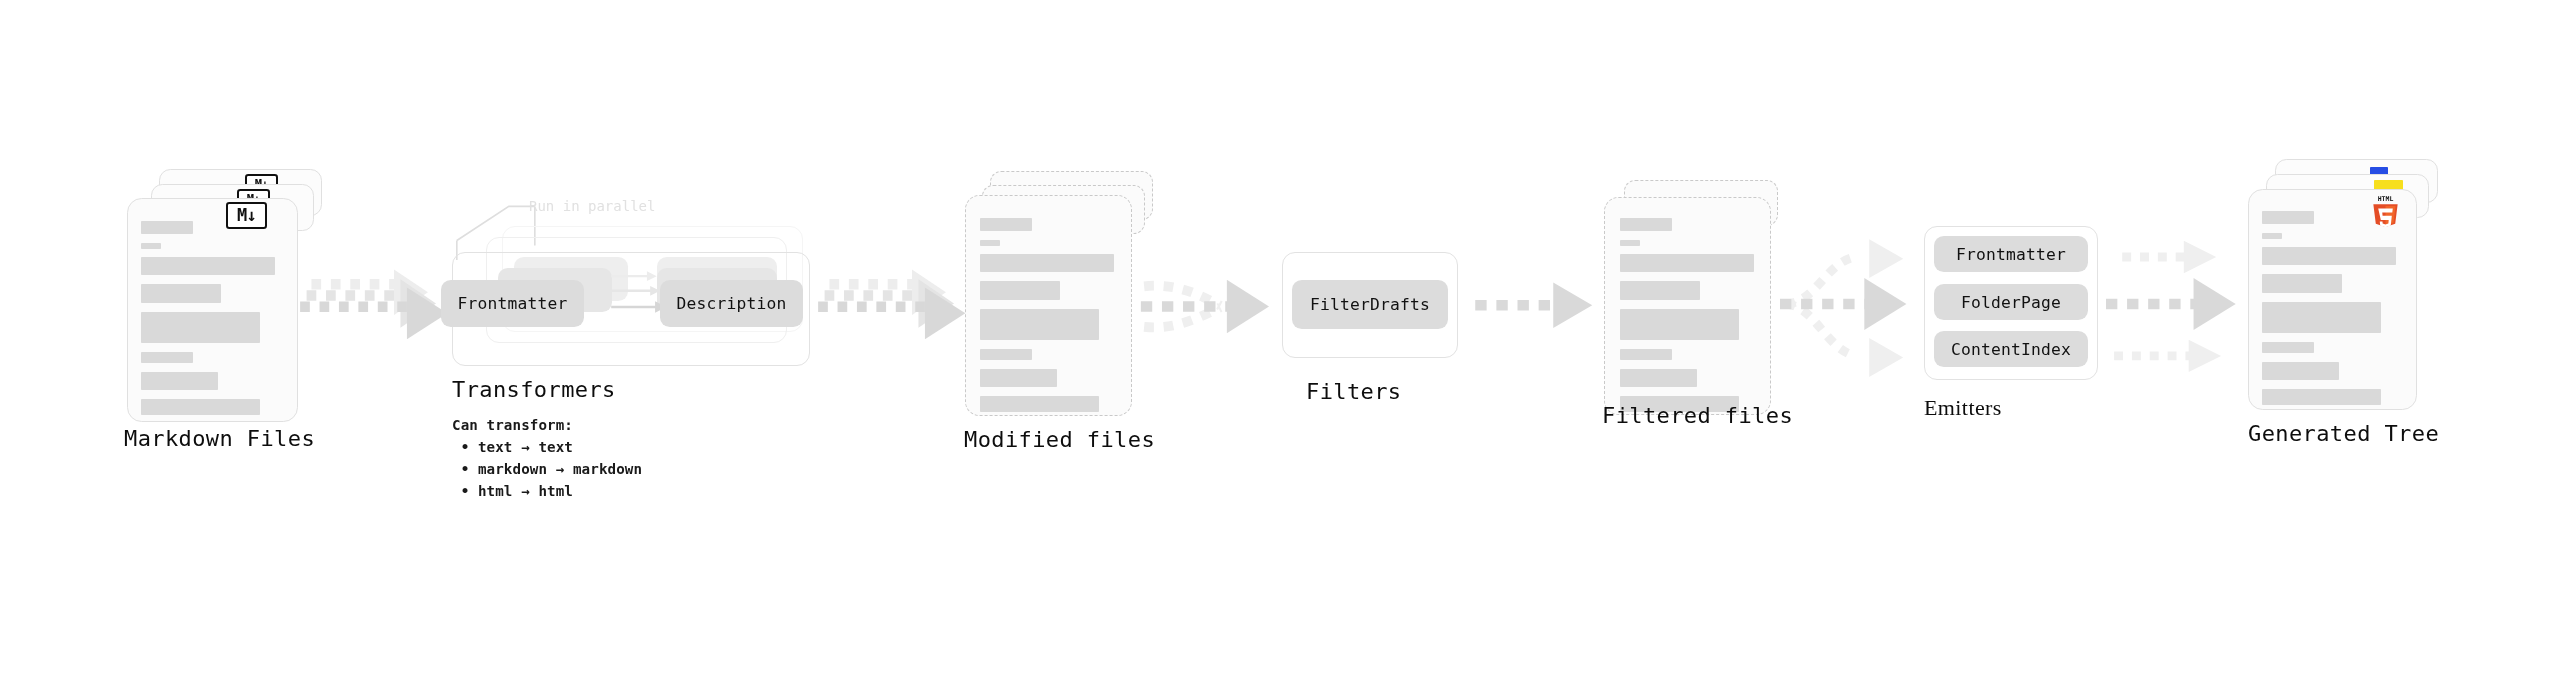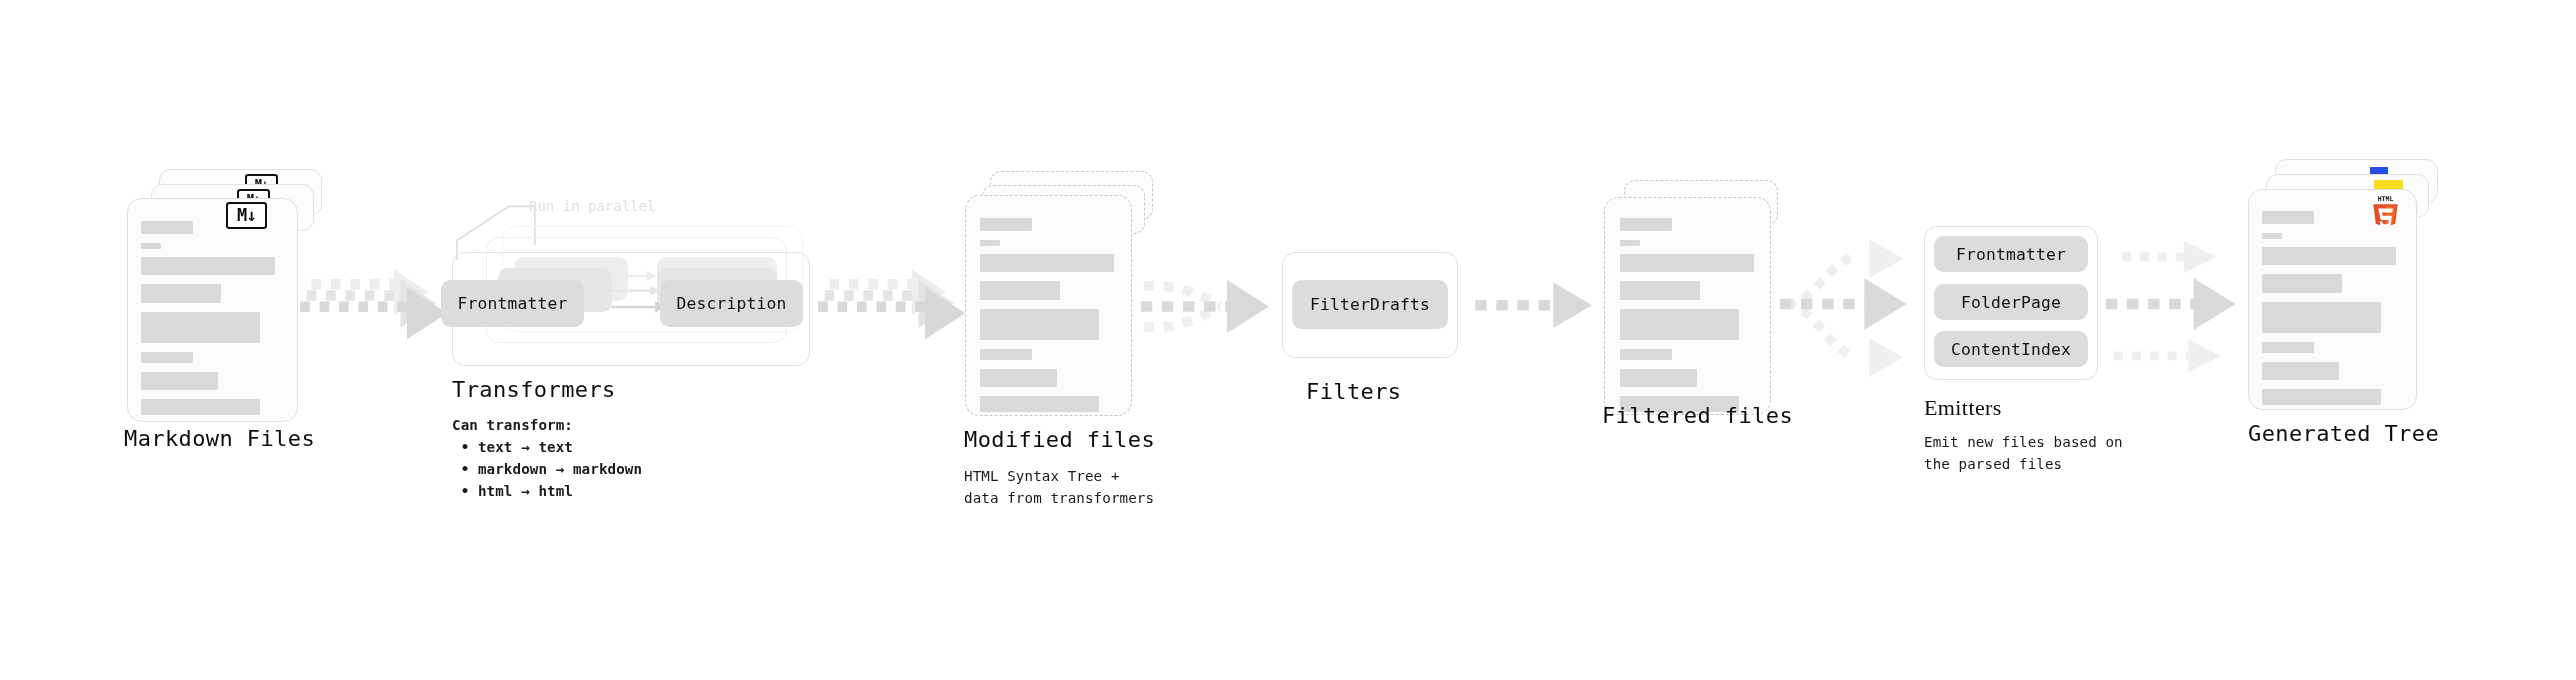--- a/index.html
+++ b/index.html
@@ -244,22 +244,20 @@
       <div class="bar" style="width:19.5px;  height:5.7px; margin-bottom:8.1px;"></div>
       <div class="bar" style="width:134px; height:18.7px;"></div>
       <div class="bar" style="width:80px;  height:18.7px;"></div>
       <div class="bar" style="width:119px; height:31px;"></div>
       <div class="bar" style="width:52px;  height:10.6px;"></div>
       <div class="bar" style="width:77px;  height:18.7px;"></div>
       <div class="bar" style="width:119px; height:15.4px;"></div>
     </div>
   </div>
   <div class="title" style="left:964px; top:427px;">Modified files</div>
-  <div class="sub" style="left:964px; top:465px;">HTML Syntax Tree +
-data from transformers</div>
 
   <svg class="abs" style="left:1136px; top:260px;" width="146" height="98" viewBox="0 0 180 120">
     <path d="M10 32 C50 28 78 42 104 56" fill="none" stroke="#efefef" stroke-width="12" stroke-dasharray="12 12"></path>
     <path d="M10 82 C50 86 78 70 104 58" fill="none" stroke="#efefef" stroke-width="12" stroke-dasharray="12 12"></path>
     <line x1="6" y1="57" x2="116" y2="57" stroke="#d9d9d9" stroke-width="13" stroke-dasharray="14 12"></line>
     <polygon points="112,24 164,57 112,90" fill="#d9d9d9"></polygon>
   </svg>
 
   <div class="stack">
     <div class="groupbox solidbg" style="left:1282px; top:252px; width:176px; height:106px;"></div>
@@ -305,22 +303,20 @@
       <span>Frontmatter</span>
     </div>
     <div class="pill" style="left:1934px; top:284px; width:154px; height:36px;">
       <span>FolderPage</span>
     </div>
     <div class="pill" style="left:1934px; top:331px; width:154px; height:36px;">
       <span>ContentIndex</span>
     </div>
   </div>
   <div class="title" style="left:1924px; top:395px;font-family:Liberation Serif, serif;">Emitters</div>
-  <div class="sub" style="left:1924px; top:431px;">Emit new files based on
-the parsed files</div>
 
   <svg class="abs" style="left:2106px; top:229px;" width="154" height="163" viewBox="0 0 190 200">
     <line x1="20" y1="34" x2="100" y2="34" stroke="#efefef" stroke-width="11" stroke-dasharray="11 11"></line>
     <polygon points="96,14 136,34 96,54" fill="#efefef"></polygon>
     <line x1="0" y1="92" x2="112" y2="92" stroke="#d9d9d9" stroke-width="13" stroke-dasharray="14 12"></line>
     <polygon points="108,60 160,92 108,124" fill="#d9d9d9"></polygon>
     <line x1="10" y1="156" x2="106" y2="156" stroke="#efefef" stroke-width="11" stroke-dasharray="11 11"></line>
     <polygon points="102,136 142,156 102,176" fill="#efefef"></polygon>
   </svg>
 

